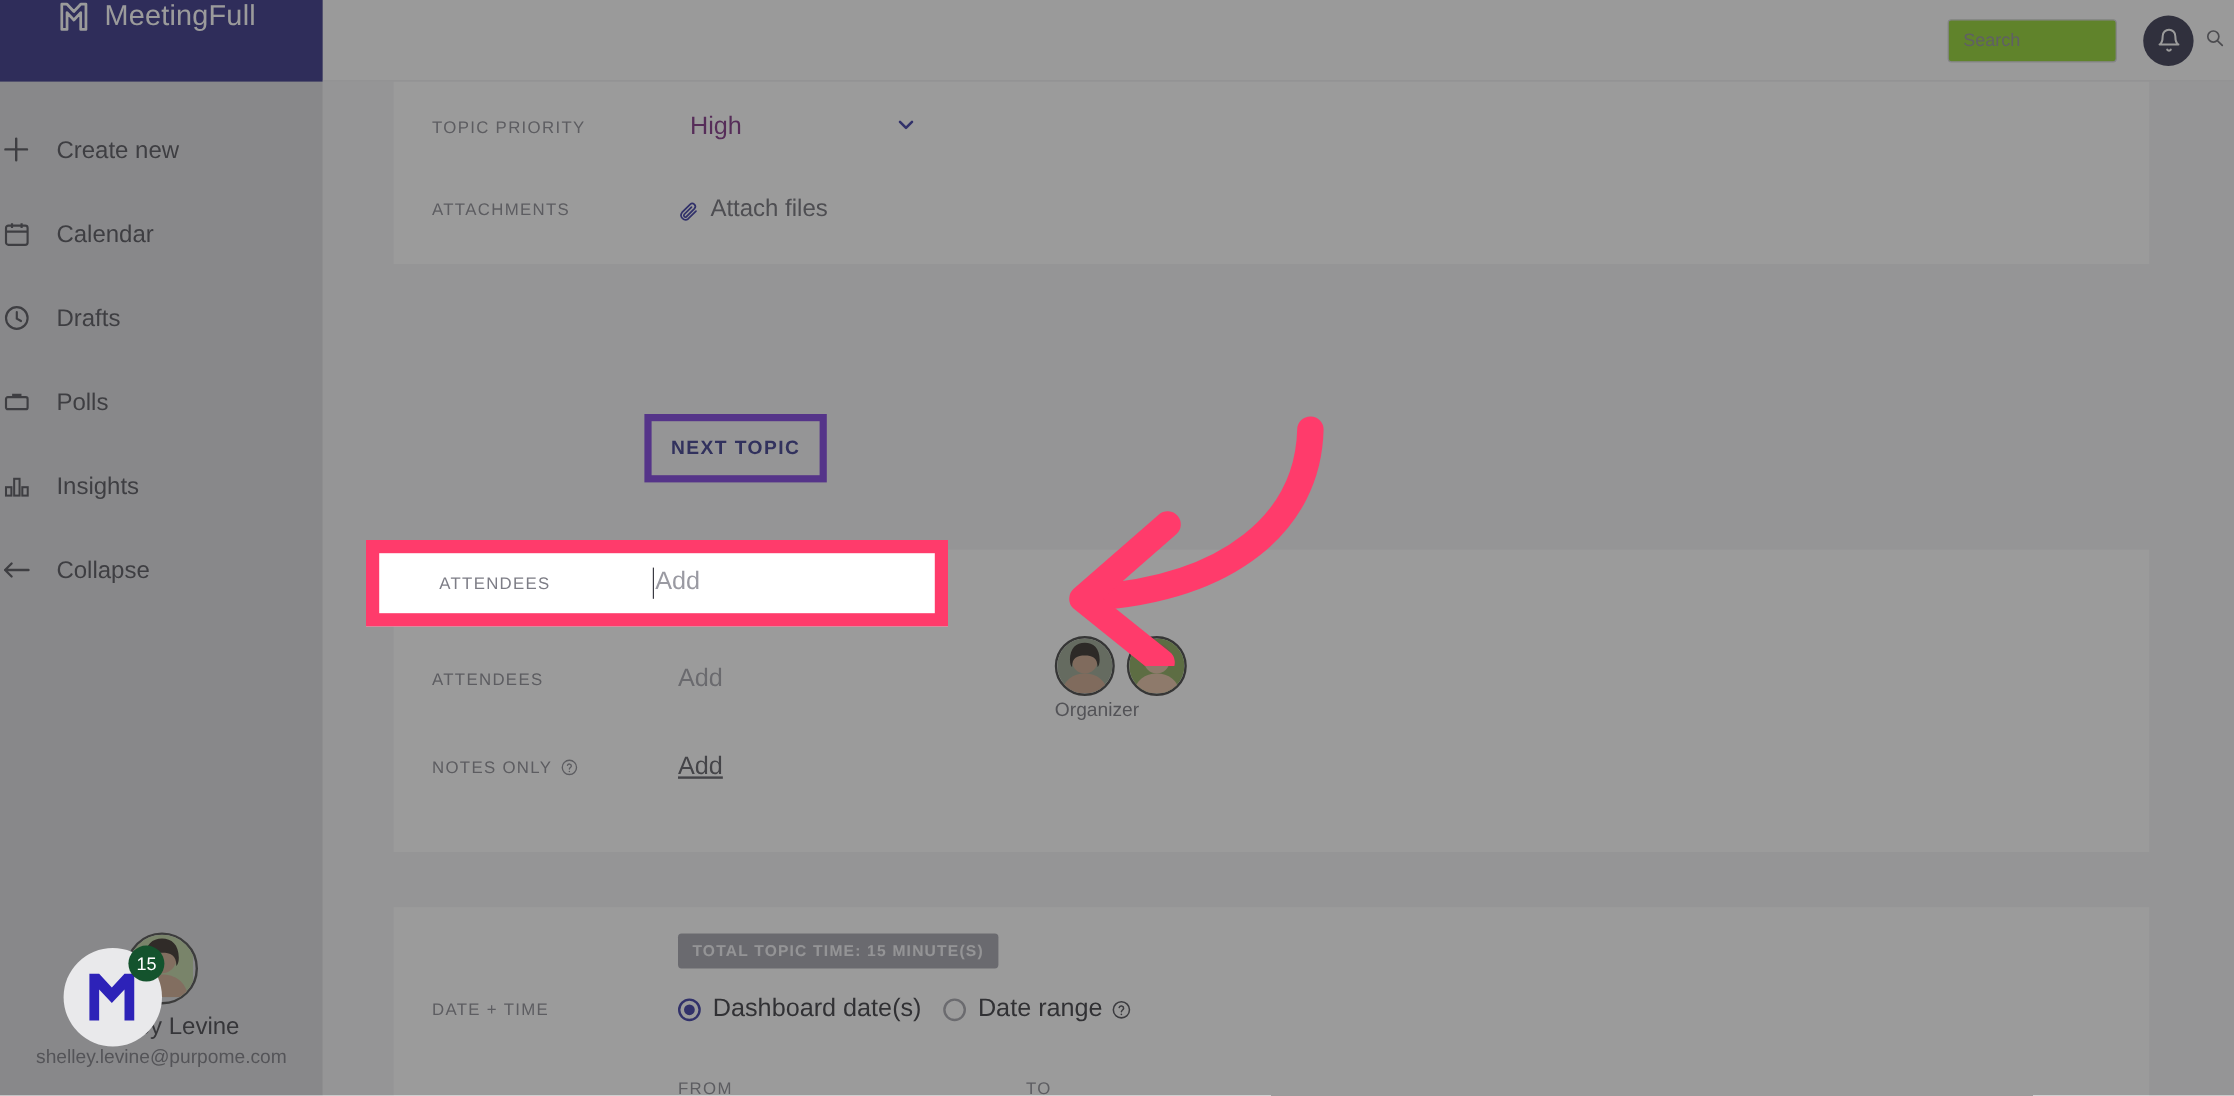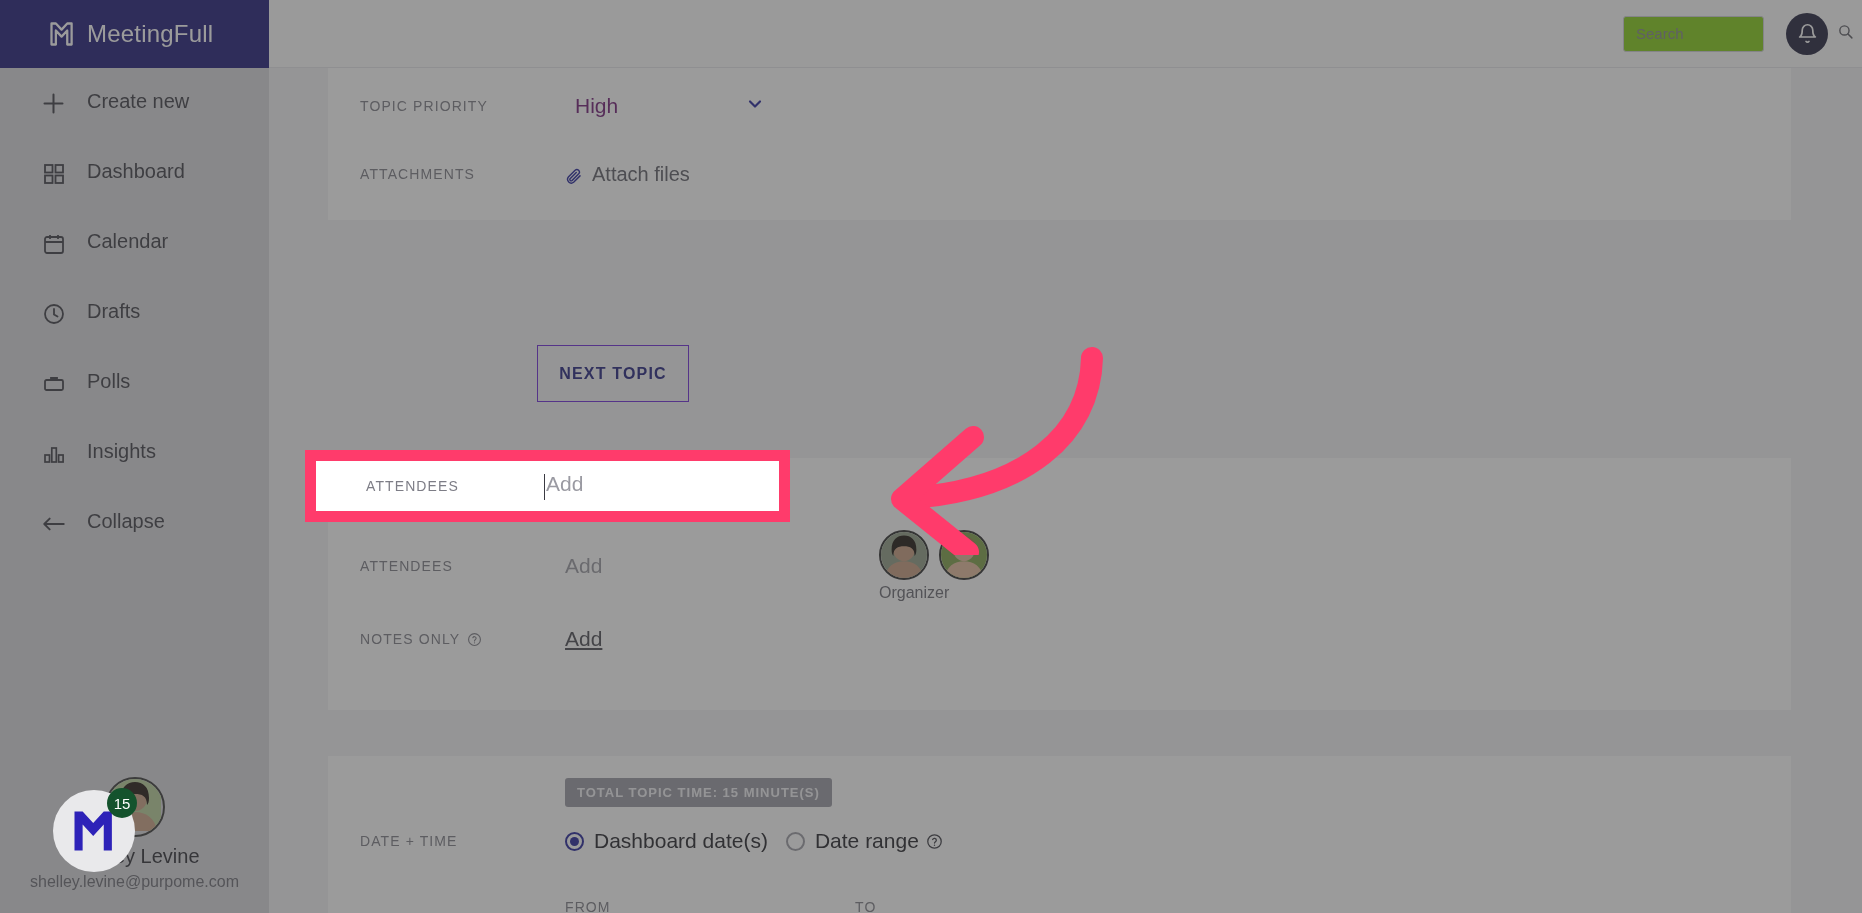--- a/index.html
+++ b/index.html
@@ -10,28 +10,28 @@
   }
   
   #app{position:absolute;inset:0;background:#fbfbfc;}
 
   
   .sidebar{
     position:absolute;left:0;top:0;width:269px;height:913px;
     background:#d8d8dc;
   }
   .logo-bar{
-    height:68px;background:#1e1a78;display:flex;align-items:center;
+    height:68px;background:#1e1a78;display:flex;
     padding-left:48px;box-sizing:border-box;
   }
   .logo-mark{width:28px;height:28px;margin-right:11px;flex:0 0 auto;}
   .logo-text{color:#ffffff;font-size:24px;letter-spacing:.2px;}
   .nav{padding-top:22px;}
   .nav-item{
-    display:flex;align-items:flex-start;height:48px;padding-left:40px;
+    display:flex;align-items:flex-end;height:48px;
     box-sizing:border-box;margin-bottom:22px;cursor:pointer;
   }
   .nav-ico{width:27px;height:27px;margin-right:20px;flex:0 0 auto;
     display:flex;align-items:center;justify-content:center;}
   .nav-label{font-size:20px;color:#3e3e46;}
   .user-block{
     position:absolute;left:0;bottom:18px;width:269px;text-align:center;
   }
   .user-avatar{
     width:56px;height:56px;border-radius:50%;margin:0 auto 6px auto;
@@ -82,21 +82,21 @@
   }
   .fvalue{font-size:21px;color:#701a75;margin-left:10px;}
 
   .section-title{font-size:27px;color:#1f1f26;padding-left:32px;}
 
   .sel-wrap{display:flex;align-items:center;width:200px;justify-content:space-between;}
   .attach-link{display:flex;align-items:flex-end;color:#5e5e67;font-size:20px;cursor:pointer;}
 
   .next-topic-btn{
     position:absolute;left:268px;top:277px;width:152px;height:57px;
-    border:1px solid #6d28d9;background:transparent;color:#22227e;
+    border:6px solid #6d28d9;background:transparent;color:#22227e;
     font-size:16px;letter-spacing:1.2px;font-weight:bold;cursor:pointer;
     font-family:"Liberation Sans", sans-serif;
   }
 
   .help-ico{display:inline-flex;margin-left:7px;}
 
   .avatars{display:flex;align-items:flex-start;}
   .av{
     width:46px;height:46px;border-radius:50%;overflow:hidden;
     border:2px solid #2c2c2c;position:relative;
@@ -176,31 +176,20 @@
 
       <div class="nav-item">
         <span class="nav-ico">
           <svg width="27" height="27" viewBox="0 0 24 24">
               <path d="M12 4v16M4 12h16" stroke="#3e3e46" stroke-width="1.8" fill="none" stroke-linecap="round"></path>
             </svg>
         </span>
         <span class="nav-label">Create new</span>
       </div>
 
-      <div class="nav-item">
-        <span class="nav-ico">
-          <svg width="24" height="24" viewBox="0 0 24 24" fill="none" stroke="#3e3e46" stroke-width="1.8">
-            <rect x="3" y="3" width="7.5" height="7.5"></rect>
-              <rect x="13.5" y="3" width="7.5" height="7.5"></rect>
-            <rect x="3" y="13.5" width="7.5" height="7.5"></rect>
-              <rect x="13.5" y="13.5" width="7.5" height="7.5"></rect>
-          </svg>
-        </span>
-        <span class="nav-label">Dashboard</span>
-      </div>
 
       <div class="nav-item">
         <span class="nav-ico">
           <svg width="24" height="24" viewBox="0 0 24 24" fill="none" stroke="#3e3e46" stroke-width="1.8">
             <rect x="3" y="5" width="18" height="16" rx="2"></rect>
               <path d="M3 10h18M8 3v4M16 3v4"></path>
           </svg>
         </span>
         <span class="nav-label">Calendar</span>
       </div>

